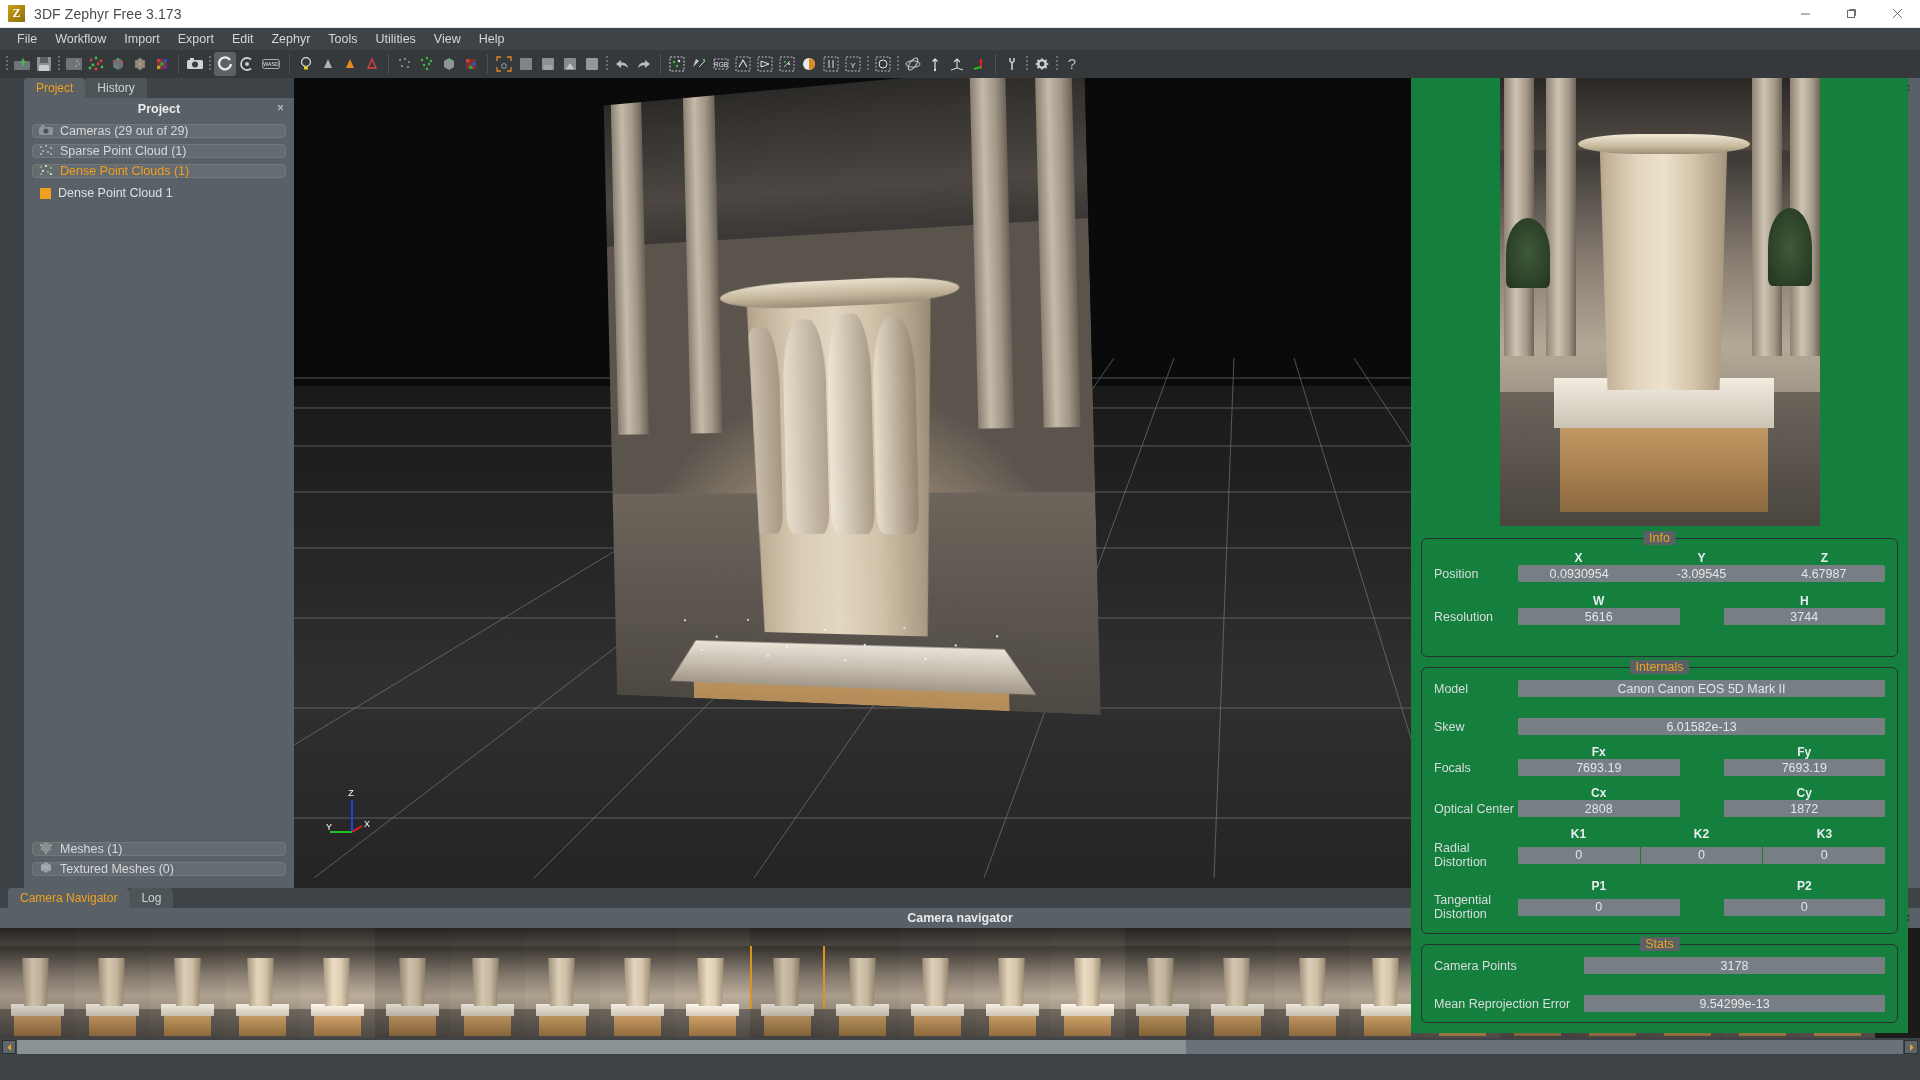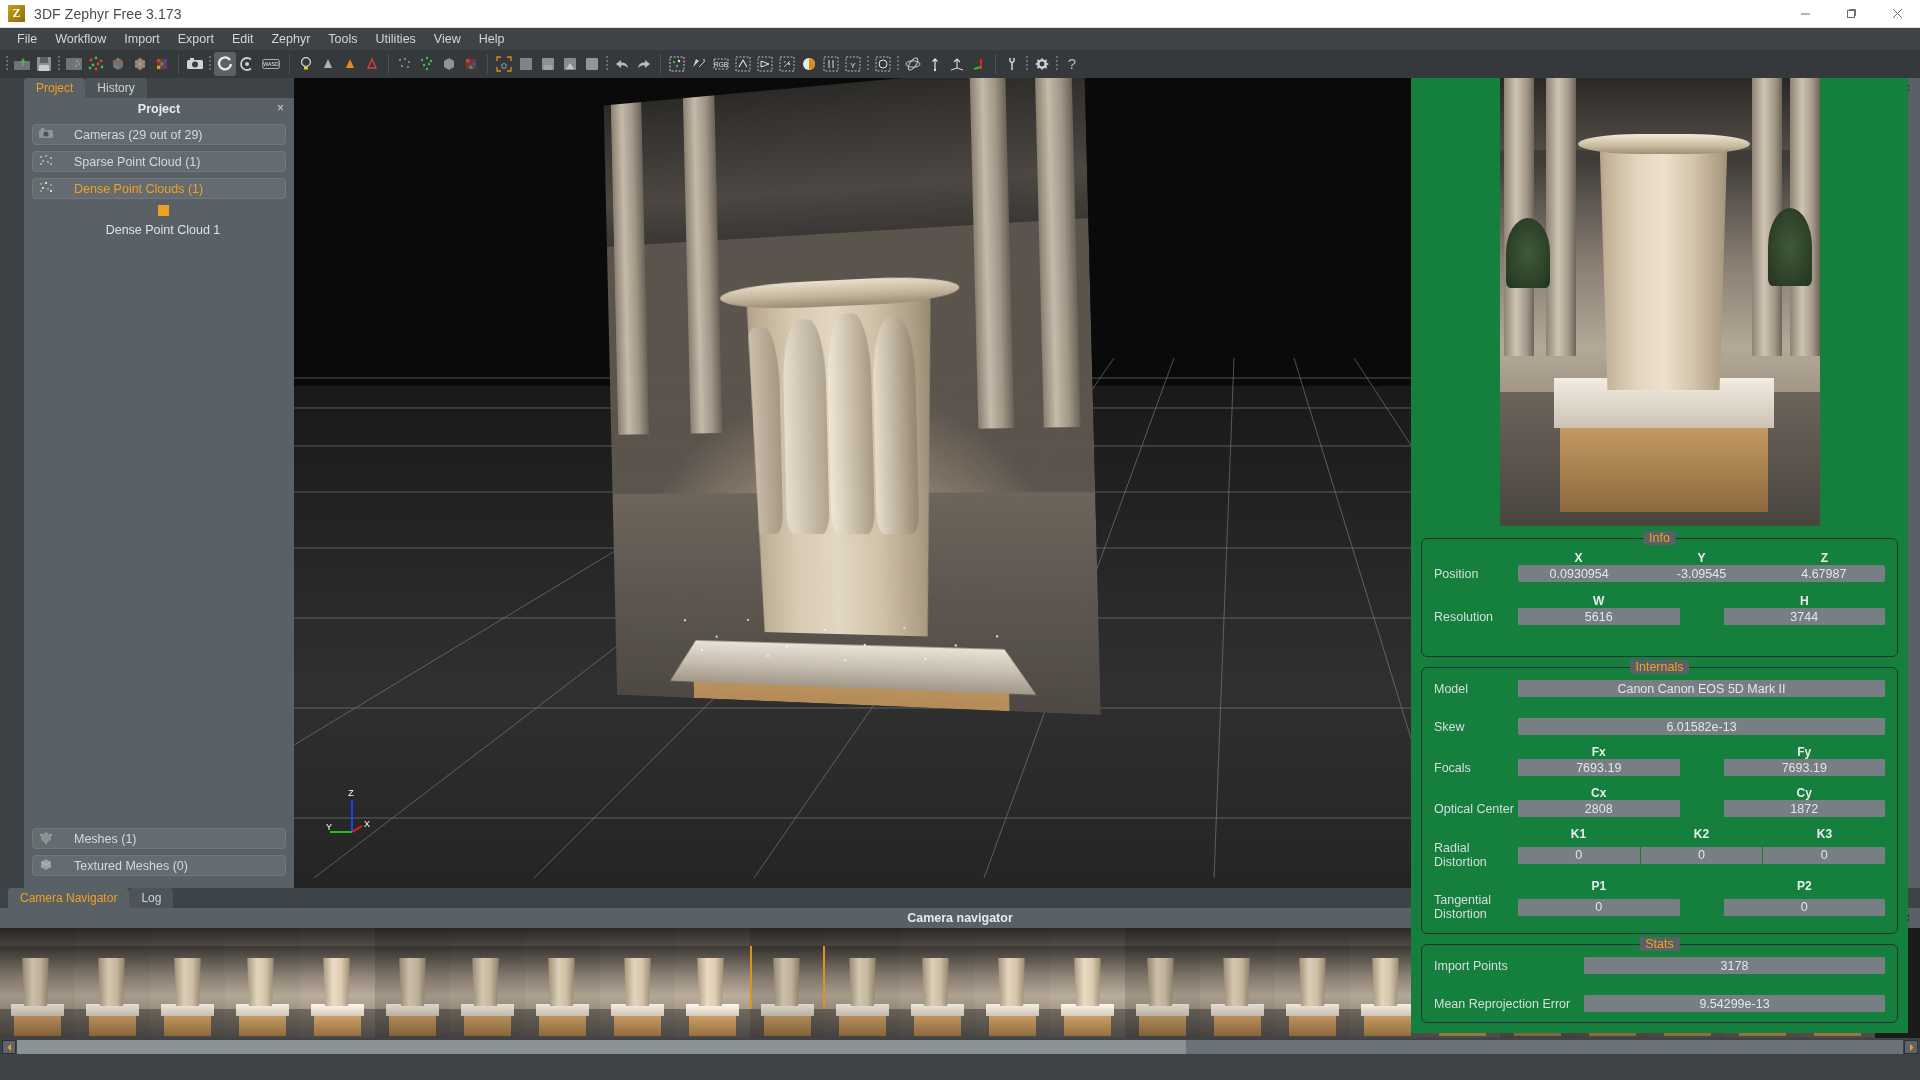--- a/index.html
+++ b/index.html
@@ -80,28 +80,28 @@
   }
   .tab.sel { background: #5a6166; color: #f0a020; }
   .panel-hdr {
     height: 22px; display: flex; align-items: center; justify-content: center;
     position: relative; color: #e8ebed; font-size: 12.5px; font-weight: bold;
     background: #5a6166;
   }
   .panel-hdr .x { position: absolute; right: 10px; top: 3px; font-size: 12px; color:#cfd3d6; font-weight: normal;}
   .tree { padding: 4px 8px 0 8px; flex: 1 1 auto; }
   .tree-node {
-    height: 21px; display: flex; align-items: center; gap: 21px;
+    height: 14px; display: flex; align-items: center; gap: 7px;
     border: 1px solid #71797e; border-radius: 4px; background: #656c71;
     padding-left: 6px; margin-bottom: 6px; font-size: 12.5px; color: #d5d9dc;
   }
   .tree-node.hl { color: #f0a020; }
   .leaf {
     display: flex; align-items: center; gap: 7px; padding-left: 8px;
-    font-size: 12.5px; color: #dde1e4; height: 18px; flex-direction: column;
+    font-size: 12.5px; color: #dde1e4; height: 18px;
   }
   .swatch { width: 11px; height: 11px; background: #f0a020; flex: 0 0 auto;}
   .bottom-nodes { padding: 0 8px 6px 8px; }
 
   
   .viewport { flex: 1 1 auto; position: relative; background:#0a0a0a; overflow:hidden; min-width:0;}
   .vp-floor {
     position:absolute; left:0; right:0; bottom:0; top:38%;
     background:
       linear-gradient(to bottom, rgba(25,25,25,1) 0%, rgba(48,48,48,1) 60%, rgba(36,36,36,1) 100%);
@@ -942,21 +942,21 @@
           <div class="cols2" style="gap:44px;">
             <div class="col val">0</div>
             <div class="col val">0</div>
           </div>
         </div>
       </div>
 
       <div class="grp">
         <div class="grp-legend">Stats</div>
         <div class="row">
-          <div class="rlabel" style="flex:0 0 150px;">Import Points</div>
+          <div class="rlabel" style="flex:0 0 150px;">Camera Points</div>
           <div class="val stack">3178</div>
         </div>
         <div class="row" style="margin-bottom:0;">
           <div class="rlabel" style="flex:0 0 150px;">Mean Reprojection Error</div>
           <div class="val stack">9.54299e-13</div>
         </div>
       </div>
     </div>
 
   </div>

